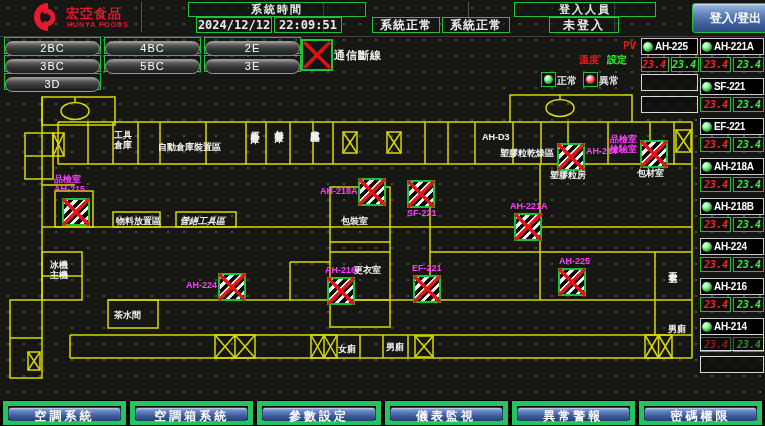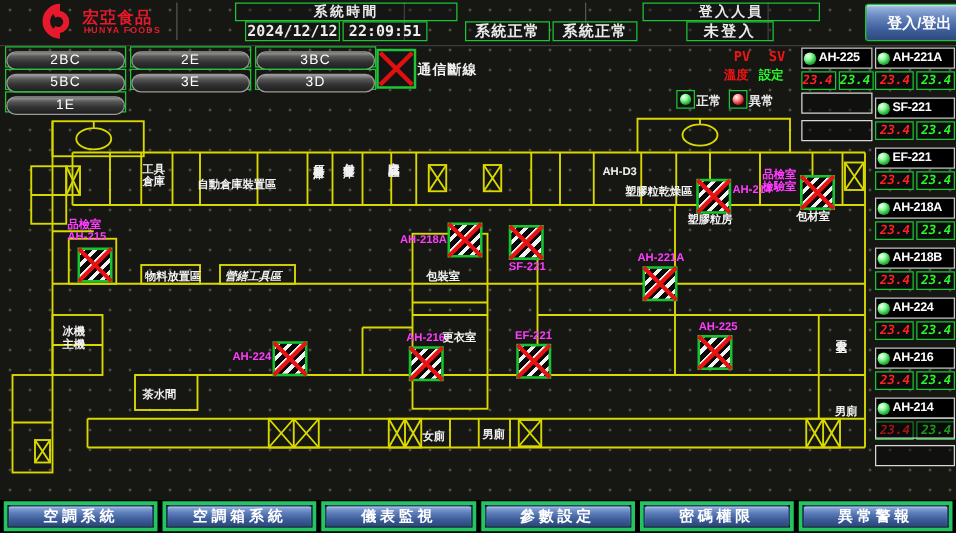--- a/index.html
+++ b/index.html
@@ -26,21 +26,21 @@
   .floor-grid{position:absolute;left:4px;top:37px;display:grid;
         grid-template-columns:repeat(3,97px);grid-auto-rows:17px;column-gap:3px;row-gap:1px;}
   .fcell{border:1px solid #1ec435;}
   .fbtn{width:100%;height:100%;border:1px solid #9a9a9a;border-radius:8px;color:#fff;
         font-weight:normal;font-size:11px;letter-spacing:1px;cursor:pointer;padding:0;
         background:linear-gradient(180deg,#9a9a9a 0%,#585858 25%,#323232 60%,#1f1f1f 100%);}
   
   .commbox{position:absolute;left:301px;top:39px;width:28px;height:28px;border:2px solid #1ec435;background:#141414;}
   .commbox svg{width:100%;height:100%;display:block;}
   .commtext{position:absolute;left:334px;top:48px;color:#f2f2f2;font-weight:bold;font-size:11px;letter-spacing:1px;}
-  .pv-lbl{position:absolute;top:39px;font-weight:bold;font-size:11px;color:#f01515;font-family:"DejaVu Sans Mono",monospace;}
+  .pv-lbl{position:absolute;top:39px;font-weight:bold;font-size:11px;color:#f01515;font-family:"DejaVu Sans Mono",monospace;margin-left:36px;}
   .tiny-lbl{position:absolute;top:53px;font-weight:bold;font-size:10px;}
   .led{display:inline-block;border-radius:50%;}
   .led.g{background:radial-gradient(circle at 35% 30%,#fff,#8cff9a 30%,#1fa32f 70%,#0a5c18 100%);}
   .led.r{background:radial-gradient(circle at 35% 30%,#fff,#ff9a9a 30%,#d01818 70%,#6e0808 100%);}
   .ledbox{position:absolute;top:72px;width:13px;height:13px;border:1px solid #1ec435;background:#111;
         display:flex;align-items:center;justify-content:center;}
   .ledbox .led{width:9px;height:9px;}
   .ledtext{position:absolute;top:74px;color:#e8e8e8;font-weight:bold;font-size:10px;}
   
   .ucol{position:absolute;top:38px;}
@@ -60,21 +60,21 @@
   .plan{position:absolute;left:0;top:92px;width:700px;height:303px;}
   .plan svg.walls{position:absolute;left:0;top:0;}
   .equip{position:absolute;width:24px;height:24px;border:2px solid #17c32f;
        background:repeating-linear-gradient(135deg,#f2f2f2 0 3px,#0a0a0a 3px 7px);cursor:pointer;}
   .equip svg{position:absolute;inset:-3px;width:30px;height:30px;overflow:visible;}
   .plabel{position:absolute;font-weight:bold;font-size:9px;line-height:10px;white-space:pre-line;letter-spacing:0;}
   .plabel.v{writing-mode:vertical-rl;text-orientation:upright;line-height:9px;letter-spacing:1px;}
   
   .nav{position:absolute;left:0;top:400px;width:765px;height:26px;background:#000;
        display:flex;gap:4px;padding:1px 3px;box-sizing:border-box;}
-  .ncell{flex:1;border:3px solid #22c55e;}
+  .ncell{flex:1;border:5px solid #22c55e;}
   .nbtn{width:100%;height:100%;border:1px solid #27406e;border-radius:3px;color:#fff;font-weight:bold;
        font-size:12px;letter-spacing:3px;cursor:pointer;padding:0;
        background:linear-gradient(180deg,#93aede 0%,#5b7cb8 35%,#3a5a96 70%,#2d4878 100%);
        box-shadow:inset 0 1px 1px rgba(255,255,255,.4);}
 </style>
 </head>
 <body>
 
 <div id="screen">
 
@@ -105,20 +105,23 @@
 
     <button class="login-btn">登入/登出</button>
   </div>
 
   <div class="floor-grid">
 
       <div class="fcell">
         <button class="fbtn">2BC</button>
       </div>
 
+      <div class="fcell">
+        <button class="fbtn">4BC</button>
+      </div>
 
       <div class="fcell">
         <button class="fbtn">2E</button>
       </div>
 
       <div class="fcell">
         <button class="fbtn">3BC</button>
       </div>
 
       <div class="fcell">
@@ -126,23 +129,20 @@
       </div>
 
       <div class="fcell">
         <button class="fbtn">3E</button>
       </div>
 
       <div class="fcell">
         <button class="fbtn">3D</button>
       </div>
 
-      <div class="fcell">
-        <button class="fbtn">1E</button>
-      </div>
     </div>
 
   <div class="commbox">
     <svg viewBox="0 0 24 24">
         <path d="M1,1 L23,23 M23,1 L1,23" stroke="#e01010" stroke-width="3" fill="none"></path>
       </svg>
   </div>
   <div class="commtext">通信斷線</div>
 
   <span class="pv-lbl" style="left:587px">PV</span>
@@ -456,29 +456,29 @@
 
       <div class="ncell">
         <button class="nbtn">空調系統</button>
       </div>
 
       <div class="ncell">
         <button class="nbtn">空調箱系統</button>
       </div>
 
       <div class="ncell">
+        <button class="nbtn">參數設定</button>
+      </div>
+
+      <div class="ncell">
         <button class="nbtn">儀表監視</button>
       </div>
 
       <div class="ncell">
-        <button class="nbtn">參數設定</button>
+        <button class="nbtn">異常警報</button>
       </div>
 
       <div class="ncell">
         <button class="nbtn">密碼權限</button>
       </div>
-
-      <div class="ncell">
-        <button class="nbtn">異常警報</button>
-      </div>
     </div>
 
 </div>
 
 </body></html>

